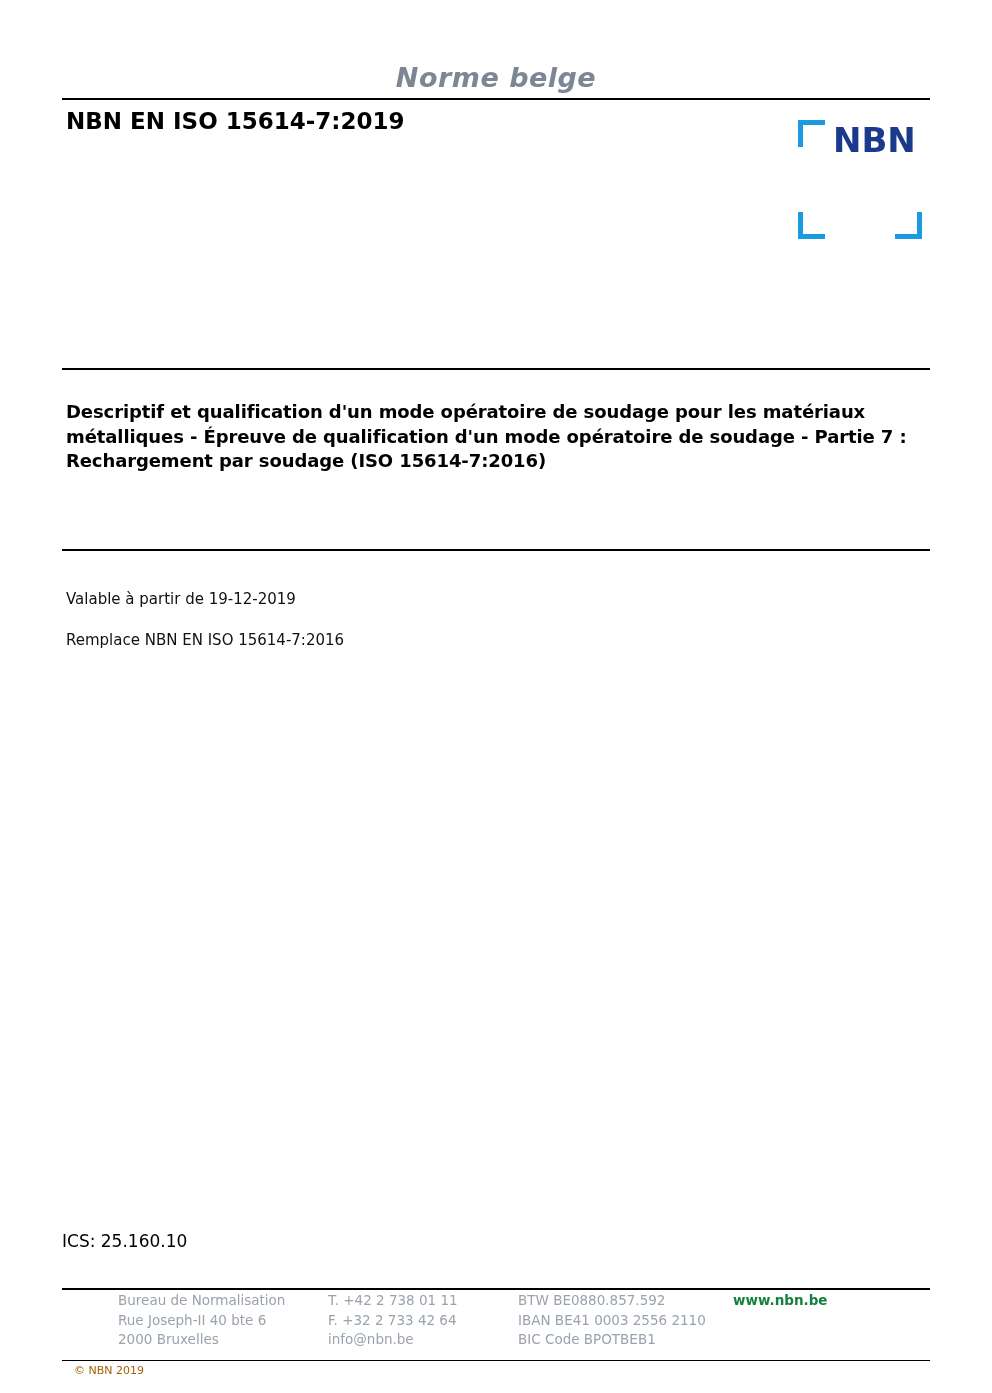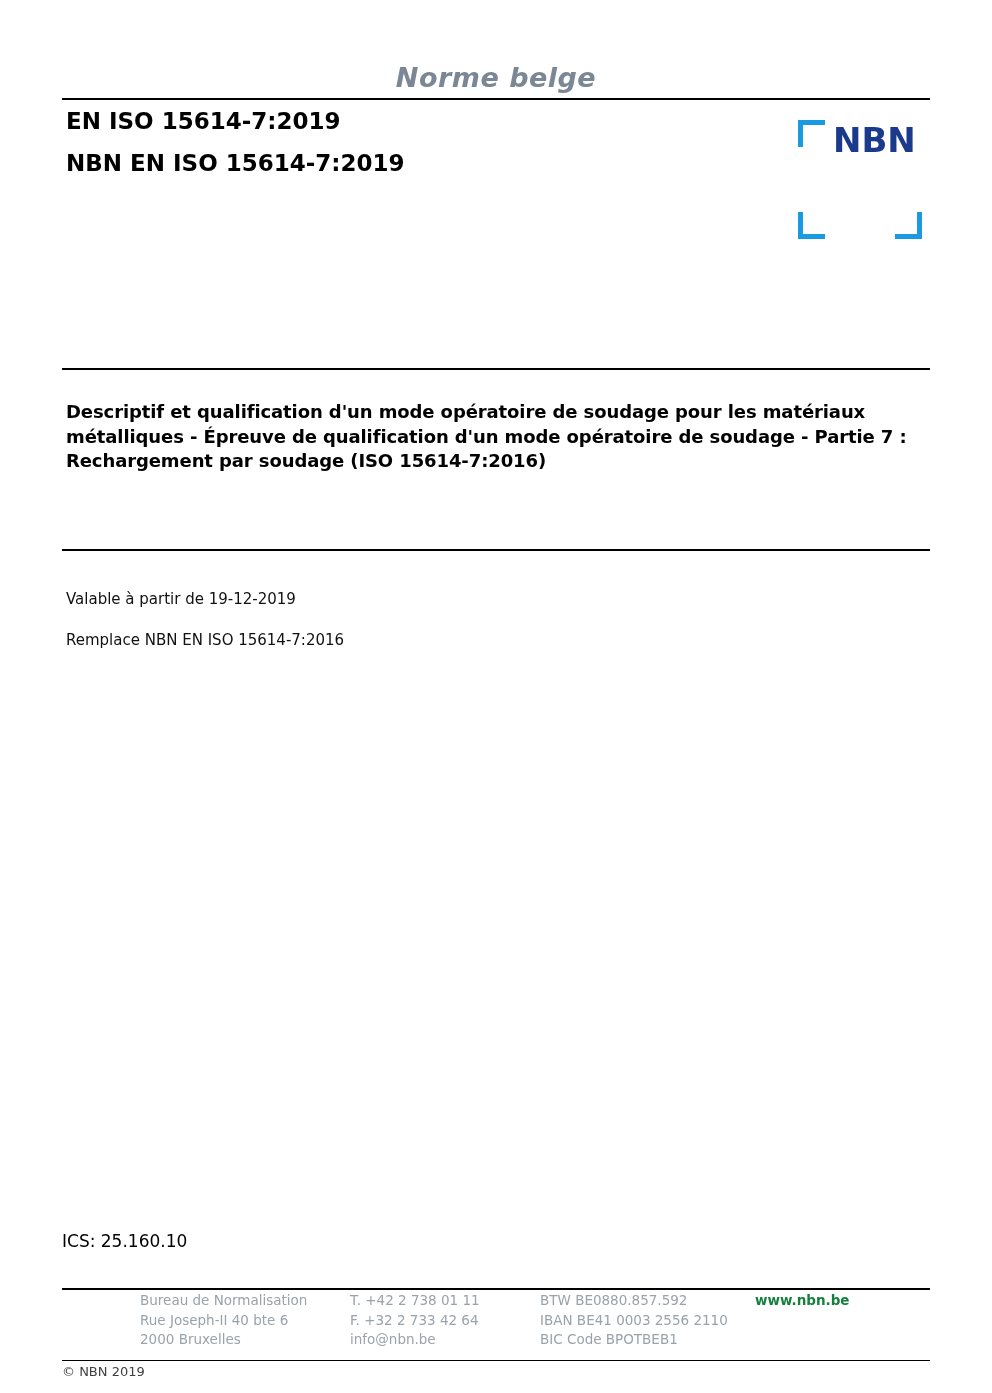--- a/index.html
+++ b/index.html
@@ -126,43 +126,42 @@
     left: 118px;
     right: 62px;
     top: 1291px;
     font-size: 13.5px;
     line-height: 1.45;
     color: #9aa2ab;
     display: flex;
     gap: 0;
   }
   .footer-col { white-space: nowrap; }
-  .footer-col.c1 { width: 210px; margin-left: 22px; }
+  .footer-col.c1 { width: 210px; }
   .footer-col.c2 { width: 190px; }
   .footer-col.c3 { width: 215px; }
   .footer-col.c4 { color: #15803d; font-weight: bold; }
 
   .copyright {
     position: absolute;
-    left: 62px;
+    left: 74px;
     top: 1364px;
-    font-size: 13px;
-    color: #404040;
+    font-size: 11px;
+    color: #a16207;
   }
 </style>
 </head>
 <body>
 
 <div class="page">
 
   <div class="header-title">Norme belge</div>
   <div class="rule rule-top"></div>
 
   <div class="refs">
-    <div>EN ISO 15614-7:2019</div>
     <div>NBN EN ISO 15614-7:2019</div>
   </div>
 
   <div class="logo">
     <span class="corner tl"></span>
     <span class="corner bl"></span>
     <span class="corner br"></span>
     <span class="logo-text">NBN</span>
   </div>
 

